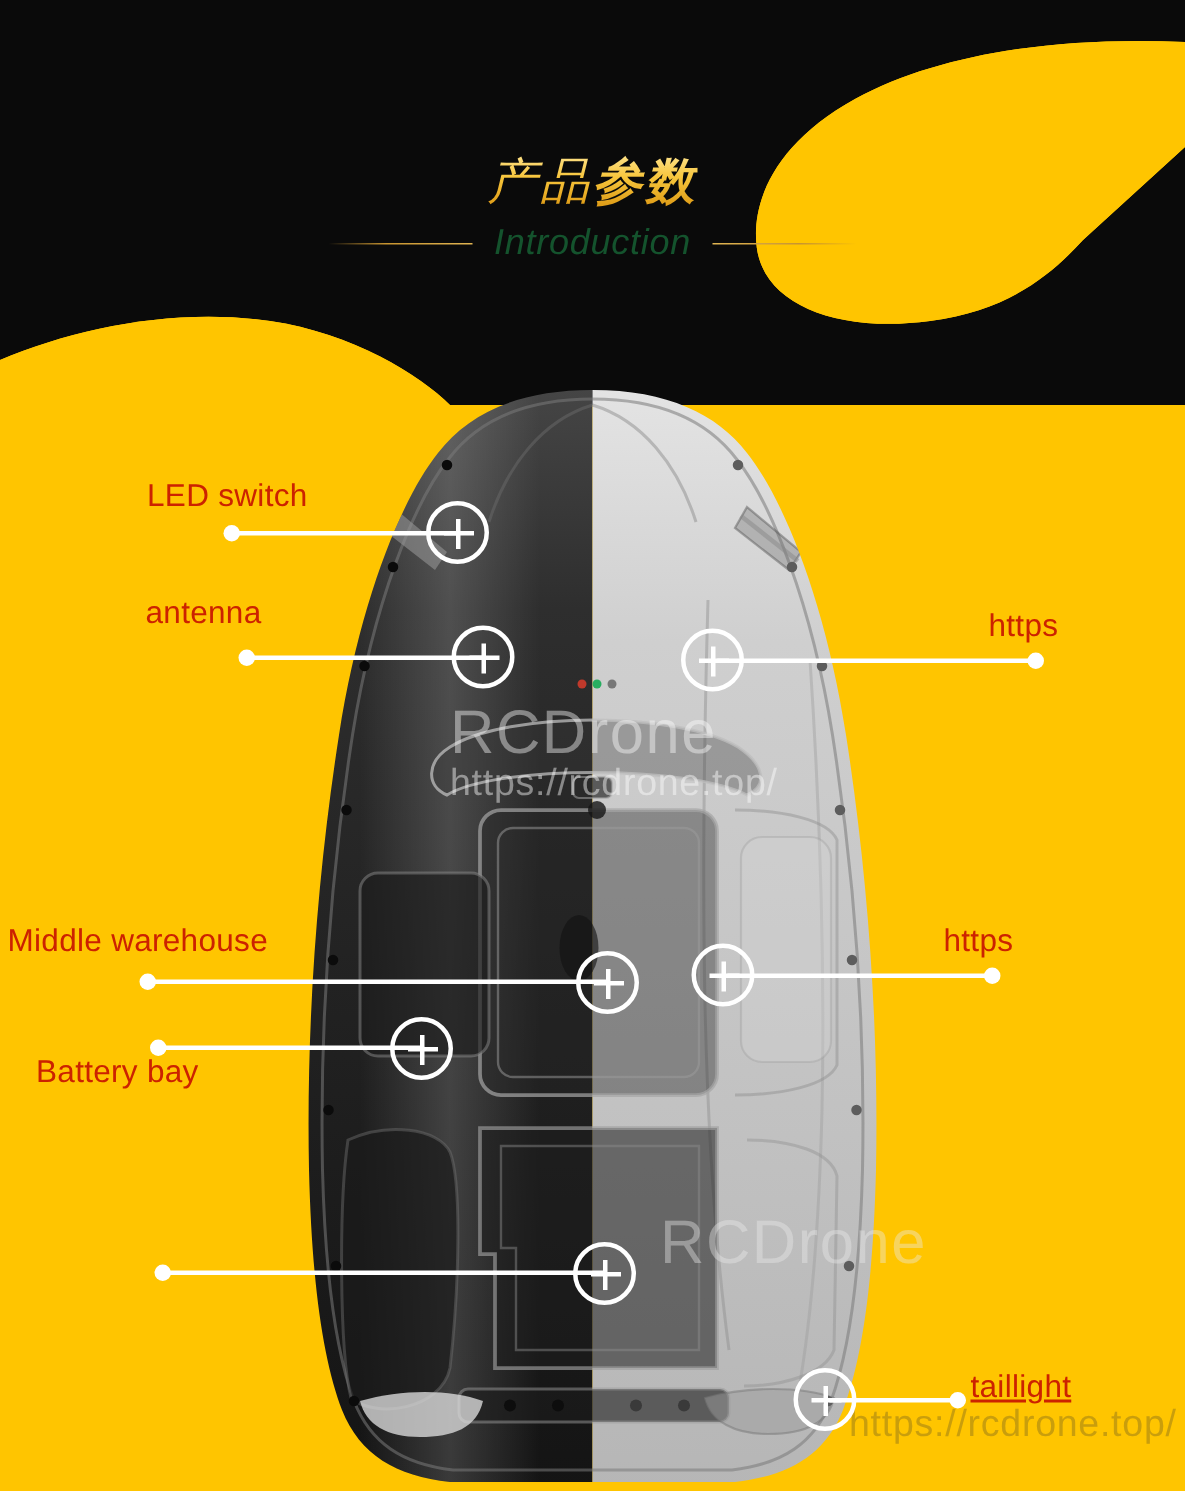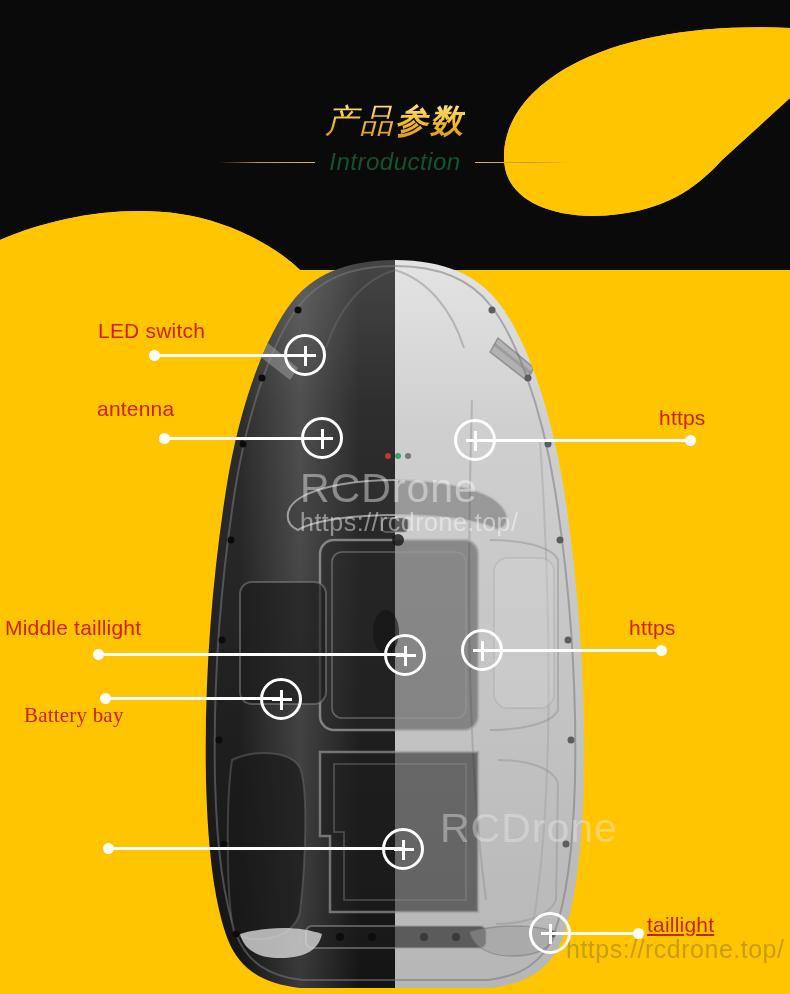--- a/index.html
+++ b/index.html
@@ -280,31 +280,31 @@
   <div class="callout-label" style="left:97px; top:397px;">antenna</div>
   <div class="leader-dot" style="left:159px; top:433px;"></div>
   <div class="leader" style="left:164px; top:437px; width:159px;"></div>
   <div class="marker" style="left:301px; top:417px;"></div>
 
   <div class="callout-label" style="left:659px; top:406px;">https</div>
   <div class="leader-dot" style="left:685px; top:435px;"></div>
   <div class="leader" style="left:477px; top:439px; width:211px;"></div>
   <div class="marker" style="left:454px; top:419px;"></div>
 
-  <div class="callout-label" style="left:5px; top:616px;">Middle taillight</div>
+  <div class="callout-label" style="left:5px; top:616px;">Middle warehouse</div>
   <div class="leader-dot" style="left:93px; top:649px;"></div>
   <div class="leader" style="left:98px; top:653px; width:308px;"></div>
   <div class="marker" style="left:384px; top:634px;"></div>
 
   <div class="callout-label" style="left:629px; top:616px;">https</div>
   <div class="leader-dot" style="left:656px; top:645px;"></div>
   <div class="leader" style="left:484px; top:649px; width:175px;"></div>
   <div class="marker" style="left:461px; top:629px;"></div>
 
-  <div class="callout-label" style="left:24px; top:703px;font-family:Liberation Serif, serif;">Battery bay</div>
+  <div class="callout-label" style="left:24px; top:703px;">Battery bay</div>
   <div class="leader-dot" style="left:100px; top:693px;"></div>
   <div class="leader" style="left:105px; top:697px; width:178px;"></div>
   <div class="marker" style="left:260px; top:678px;"></div>
 
   <div class="leader-dot" style="left:103px; top:843px;"></div>
   <div class="leader" style="left:108px; top:847px; width:296px;"></div>
   <div class="marker" style="left:382px; top:828px;"></div>
 
   <div class="callout-label" style="left:647px; top:913px;text-decoration:underline;">taillight</div>
   <div class="leader-dot" style="left:633px; top:928px;"></div>

